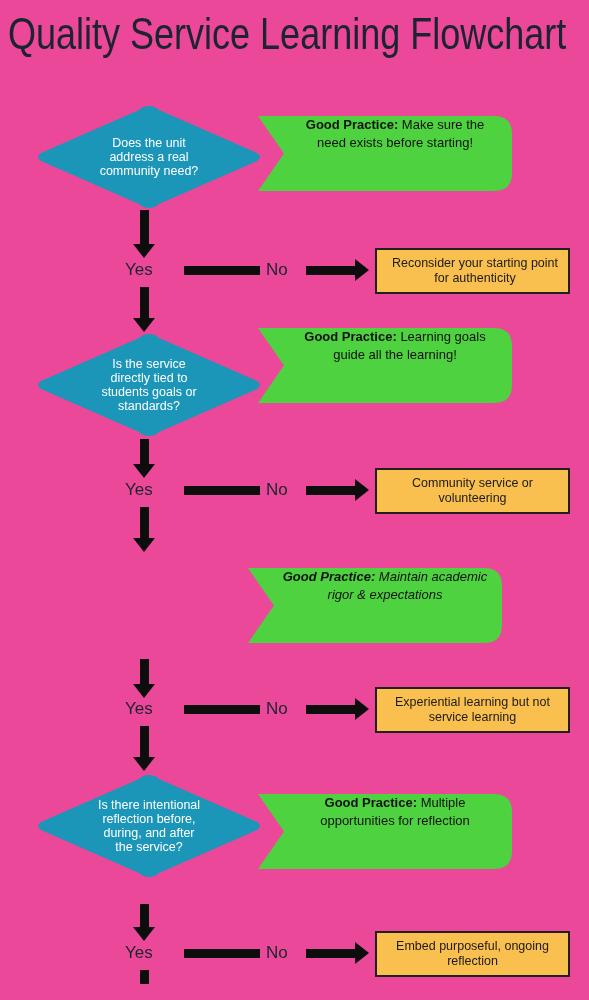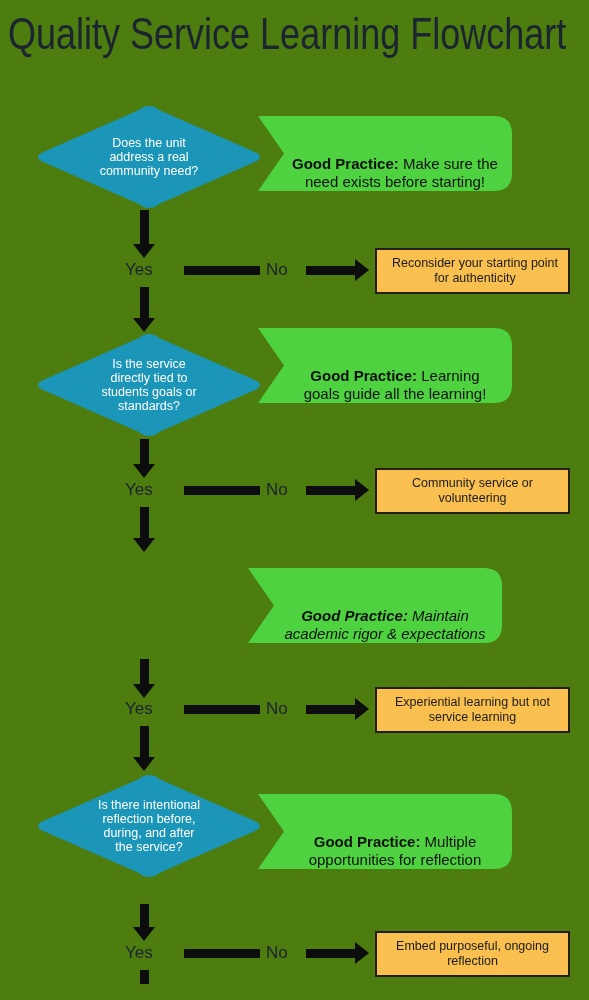--- a/index.html
+++ b/index.html
@@ -7,21 +7,21 @@
     padding: 0;
     background: #ffffff;
   }
   body {
     font-family: "Liberation Sans", sans-serif;
   }
   #page {
     position: relative;
     width: 589px;
     height: 1000px;
-    background: #4d7c0f;
+    background: #ec4899;
     overflow: hidden;
   }
 
   
   .title {
     position: absolute;
     left: 8px;
     top: 8px;
     width: 570px;
     height: 55px;
@@ -78,25 +78,25 @@
     width: 100%;
     height: 100%;
   }
   .banner .btext {
     position: absolute;
     left: 34px;
     top: 0;
     width: 206px;
     height: 100%;
     display: flex;
-    align-items: flex-end;
+    align-items: flex-start;
     justify-content: center;
     text-align: center;
     color: #111111;
-    font-size: 15px;
+    font-size: 13px;
     line-height: 18px;
     pointer-events: none;
   }
   .banner .btext b { font-weight: 700; }
 
   
   .obox {
     position: absolute;
     width: 195px;
     height: 46px;

